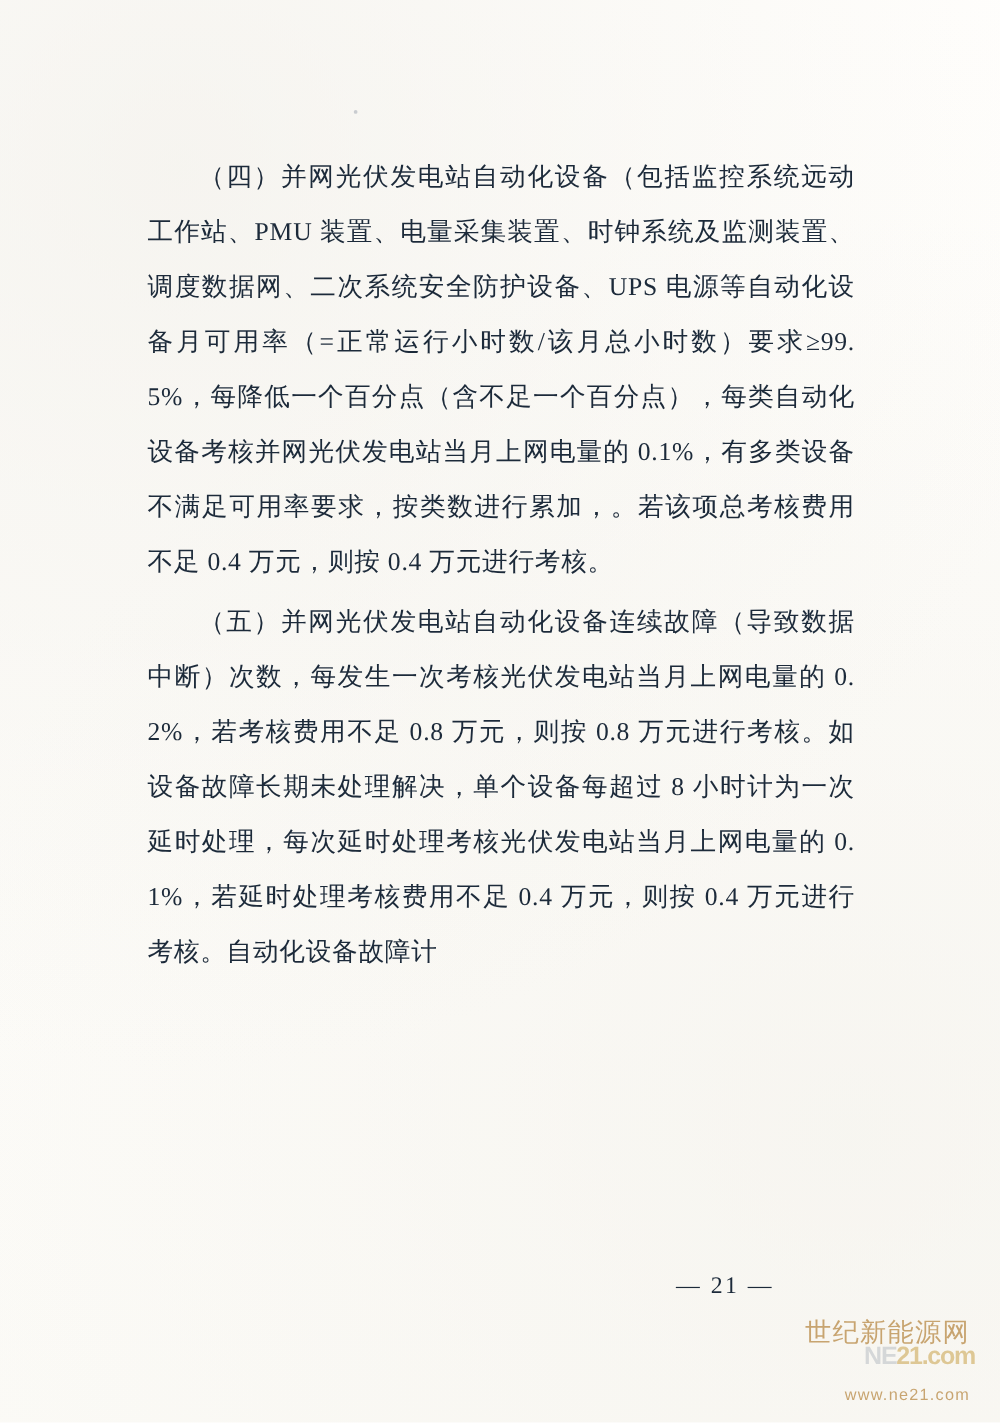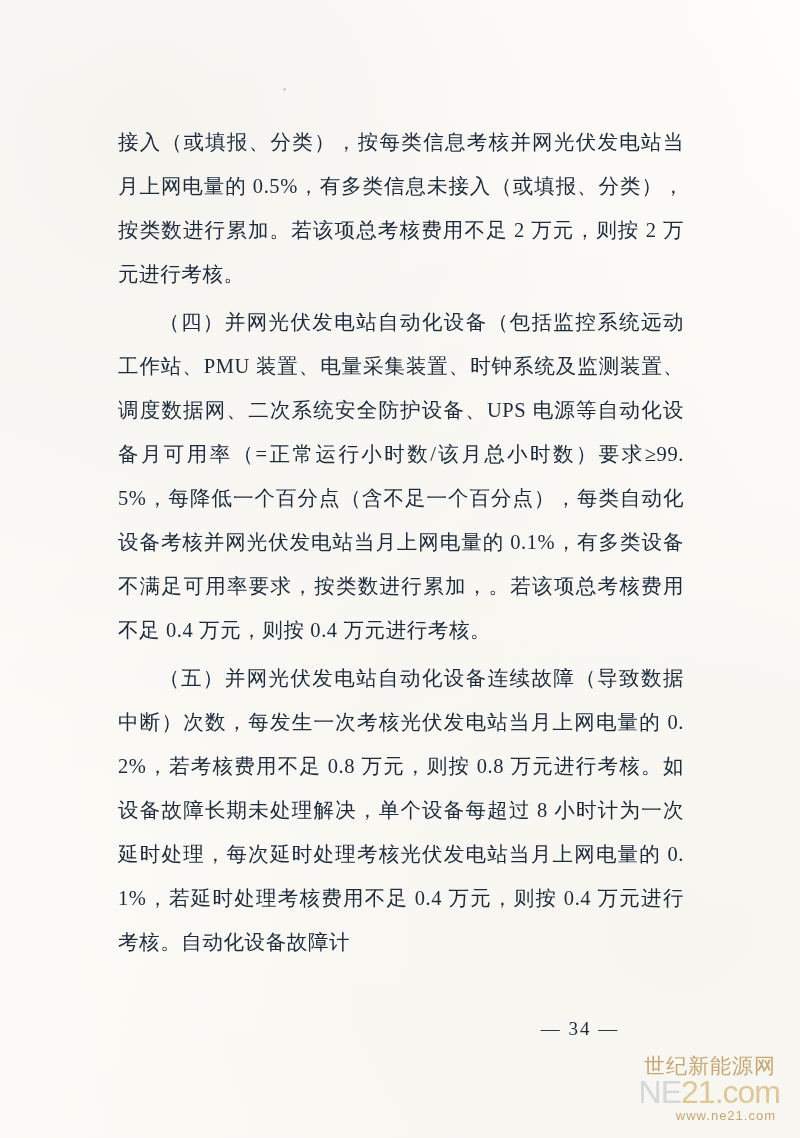--- a/index.html
+++ b/index.html
@@ -83,22 +83,22 @@
     font-size: 21px;
     color: #a16207;
     font-family: Liberation Sans, sans-serif;
     letter-spacing: 1px;
     white-space: nowrap;
   }
   .wm-logo {
     position: absolute;
     right: 2px;
     top: 26px;
-    font-size: 32px;
-    font-weight: normal;
+    font-size: 20px;
+    font-weight: bold;
     color: #b9bec4;
     font-family: "Liberation Sans", sans-serif;
     letter-spacing: -1px;
     white-space: nowrap;
   }
   .wm-logo .dot {
     color: #c9a24a;
   }
   .wm-url {
     position: absolute;
@@ -122,27 +122,26 @@
   }
 </style>
 </head>
 <body>
 
 <div class="page">
 
   <div class="speck"></div>
 
   <div class="content">
-    <p class="para">接入（或填报、分类），按每类信息考核并网光伏发电站当月上网电量的 0.5%，有多类信息未接入（或填报、分类），按类数进行累加。若该项总考核费用不足 2 万元，则按 2 万元进行考核。</p>
     <p class="para indent">（四）并网光伏发电站自动化设备（包括监控系统远动工作站、PMU 装置、电量采集装置、时钟系统及监测装置、调度数据网、二次系统安全防护设备、UPS 电源等自动化设备月可用率（=正常运行小时数/该月总小时数）要求≥99.5%，每降低一个百分点（含不足一个百分点），每类自动化设备考核并网光伏发电站当月上网电量的 0.1%，有多类设备不满足可用率要求，按类数进行累加，。若该项总考核费用不足 0.4 万元，则按 0.4 万元进行考核。</p>
     <p class="para indent">（五）并网光伏发电站自动化设备连续故障（导致数据中断）次数，每发生一次考核光伏发电站当月上网电量的 0.2%，若考核费用不足 0.8 万元，则按 0.8 万元进行考核。如设备故障长期未处理解决，单个设备每超过 8 小时计为一次延时处理，每次延时处理考核光伏发电站当月上网电量的 0.1%，若延时处理考核费用不足 0.4 万元，则按 0.4 万元进行考核。自动化设备故障计</p>
   </div>
 
   <div class="page-number">
-    <span class="pn-inner">— 34 —</span>
+    <span class="pn-inner">— 21 —</span>
   </div>
 
   <div class="watermark">
     <div class="wm-cn">世纪新能源网</div>
     <div class="wm-logo">
       <span>N</span><span>E</span><span class="dot">21.com</span>
     </div>
     <div class="wm-url">www.ne21.com</div>
   </div>
 

